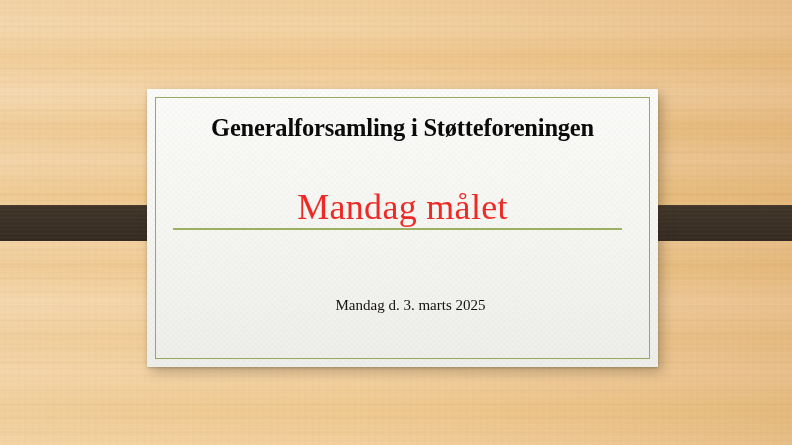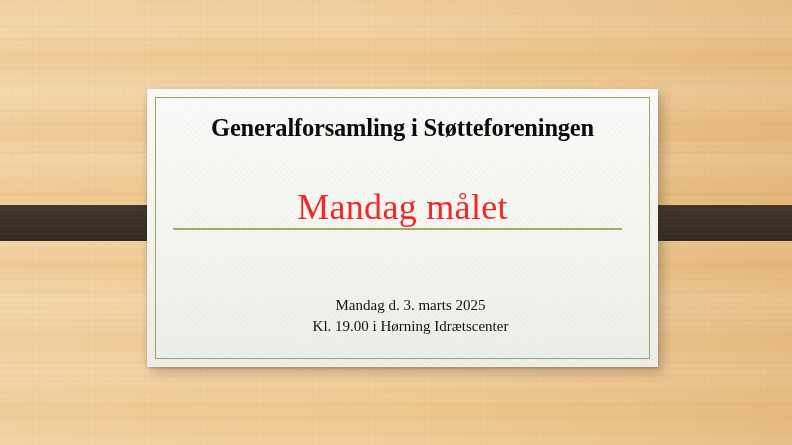--- a/index.html
+++ b/index.html
@@ -224,20 +224,19 @@
     <div class="card-content">
 
       <div class="slide-title">Generalforsamling i Støtteforeningen</div>
 
       <div class="slide-subtitle">Mandag målet</div>
 
       <div class="divider"></div>
 
       <div class="body-block">
         <span class="body-line">Mandag d. 3. marts 2025</span>
-        <span class="body-line">Kl. 19.00 i Hørning Idrætscenter</span>
         <span class="gap"></span>
       </div>
 
     </div>
   </div>
 
 </div>
 
 </body></html>

